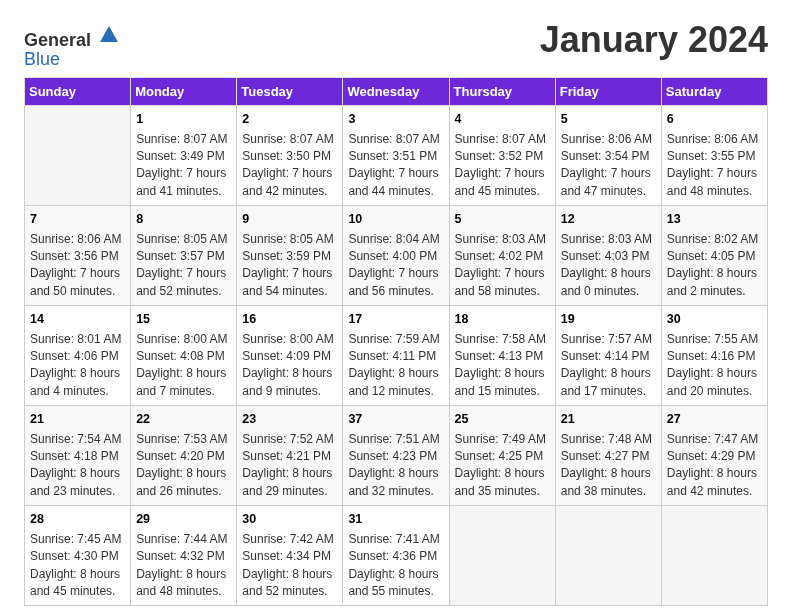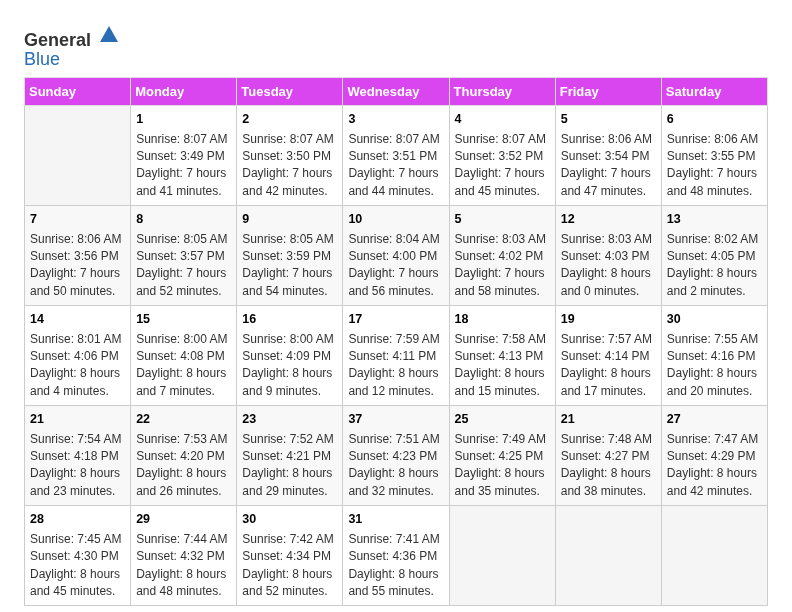--- a/index.html
+++ b/index.html
@@ -52,21 +52,21 @@
       color: #555;
       margin-top: 2px;
     }
     table {
       width: 100%;
       border-collapse: collapse;
       margin-top: 8px;
       font-size: 11.5px;
     }
     thead tr th {
-      background-color: #d946ef;
+      background-color: #6d28d9;
       color: #fff;
       padding: 6px 4px;
       text-align: left;
       font-size: 13px;
       font-weight: bold;
       border: 1px solid #ddd;
     }
     tbody tr td {
       vertical-align: top;
       padding: 5px 5px 5px 5px;
@@ -102,20 +102,21 @@
     <div>
       <span class="logo-text-general">General</span>
       <svg class="logo-icon" viewBox="0 0 22 22">
         <polygon points="11,2 20,18 2,18" fill="#2a6db5"></polygon>
       </svg>
       <br>
       <span class="logo-text-blue">Blue</span>
     </div>
   </div>
   <div class="title-block">
+    <div class="month-title">January 2024</div>
   </div>
 </div>
 
 <table>
   <thead>
     <tr>
     <th>Sunday</th>
         <th>Monday</th>
         <th>Tuesday</th>
         <th>Wednesday</th>

